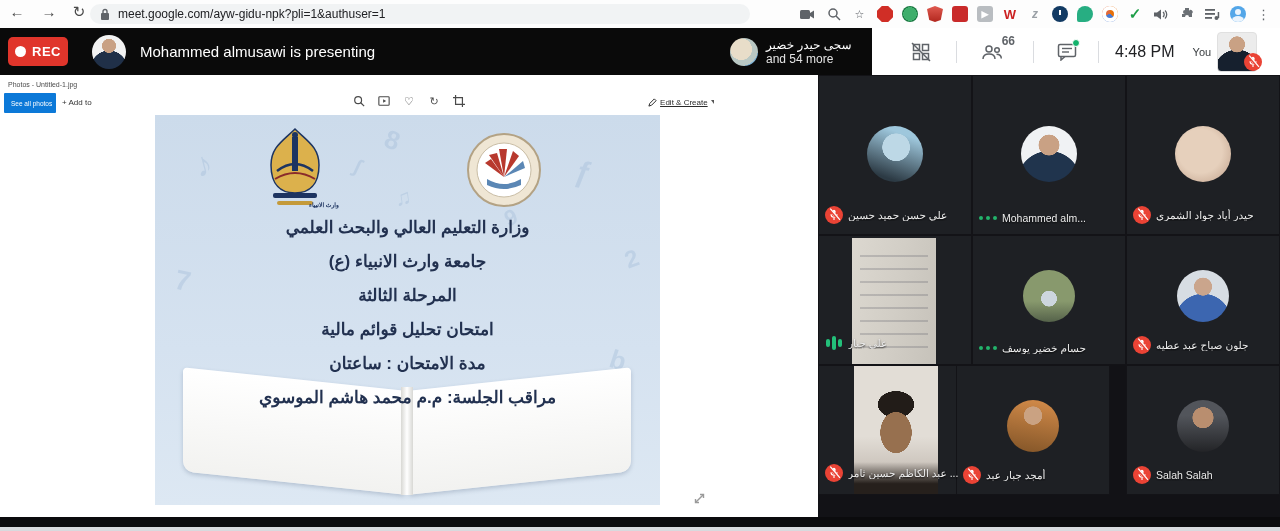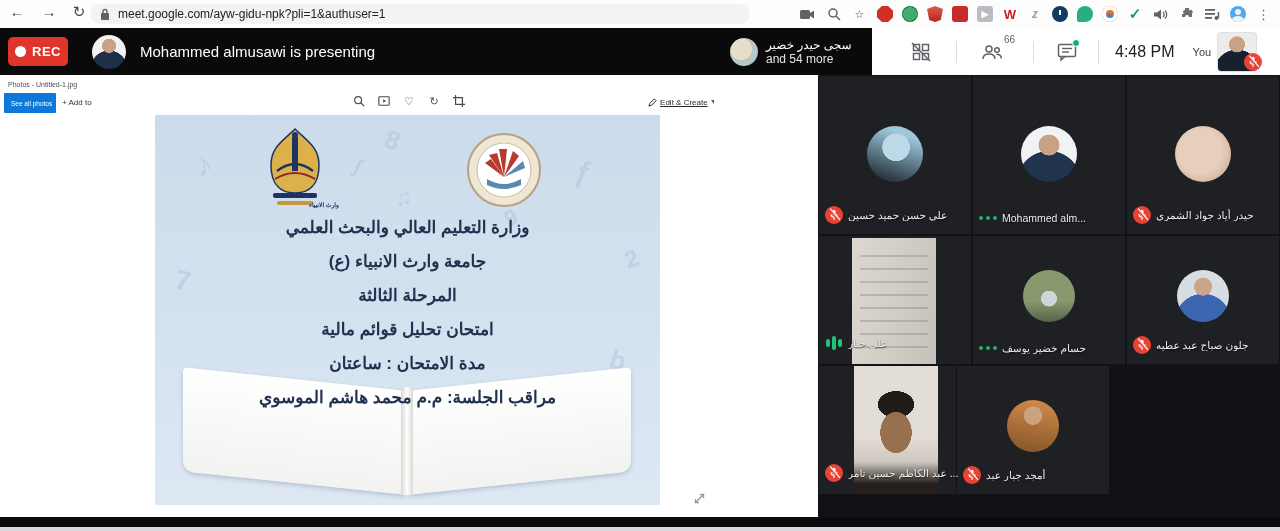--- a/index.html
+++ b/index.html
@@ -42,21 +42,21 @@
   .presenting-text { position:absolute; left:140px; top:15px; color:#fff; font-size:15px; }
   .pinned { position:absolute; left:730px; top:0; height:47px; display:flex; align-items:center; }
   .pinned-avatar { width:28px; height:28px; border-radius:50%;
       background:radial-gradient(circle at 40% 40%, #e8ddc9 0 45%, #b9c8c4 46% 70%, #7fb3d6 71%); }
   .pinned-texts { margin-left:8px; display:flex; flex-direction:column; }
   .pinned-name { color:#fff; font-size:12px; direction:rtl; }
   .pinned-more { color:#e4e4e4; font-size:12px; }
   .meet-white { position:absolute; left:872px; top:0; width:408px; height:47px; background:#fff; display:flex; align-items:center; }
   .mw-icon { width:22px; height:22px; display:flex; align-items:center; justify-content:center; position:relative; cursor:pointer; }
   .sep { width:1px; height:22px; background:#dadce0; }
-  .count-badge { position:absolute; right:-12px; top:-7px; font-size:10px; font-weight:normal; color:#5f6368; }
+  .count-badge { position:absolute; right:-12px; top:-7px; font-size:12px; font-weight:bold; color:#5f6368; }
   .chat-dot { position:absolute; right:-2px; top:-2px; width:8px; height:8px; border-radius:50%; background:#12b26b; border:1px solid #fff; }
   .meet-time { font-size:16px; color:#202124; white-space:nowrap; }
   .you-label { font-size:11px; color:#3c4043; }
   .self-thumb { position:relative; width:40px; height:40px; border-radius:4px; overflow:visible;
       background:radial-gradient(circle at 50% 30%, #c9a184 0 24%, transparent 25%), radial-gradient(circle at 50% 105%, #16202e 0 52%, transparent 53%), #ececec; border:1px solid #e0e0e0; }
   .self-badge { position:absolute; right:-6px; bottom:-4px; }
 
   
   .stage { position:absolute; left:0; top:75px; width:714px; height:442px; background:#fff; overflow:hidden; }
   .photos-title { position:absolute; left:8px; top:6px; font-size:7px; color:#4b4b4b; }
@@ -479,17 +479,31 @@
             <circle cx="12" cy="12" r="12" fill="#ea4335"></circle>
             <rect x="10" y="5" width="4" height="8" rx="2" fill="#fff"></rect>
             <path d="M8 11 a4 4 0 0 0 8 0" fill="none" stroke="#fff" stroke-width="1.5"></path>
             <line x1="12" y1="15.5" x2="12" y2="18.5" stroke="#fff" stroke-width="1.5"></line>
             <line x1="6" y1="4" x2="19" y2="19" stroke="#ea4335" stroke-width="3"></line>
             <line x1="7" y1="3.5" x2="20" y2="18.5" stroke="#fff" stroke-width="1.6"></line>
           </svg>
         <span class="pname" dir="rtl">أمجد جبار عبد</span>
       </div>
     </div>
+    <div class="tile" style="left:308px;top:290px;width:154px;height:130px;">
+      <div class="t-av av9" style="top:34px;width:52px;height:52px;"></div>
+      <div class="label-row" style="bottom:10px;">
+        <svg class="micbadge" viewBox="0 0 24 24">
+            <circle cx="12" cy="12" r="12" fill="#ea4335"></circle>
+            <rect x="10" y="5" width="4" height="8" rx="2" fill="#fff"></rect>
+            <path d="M8 11 a4 4 0 0 0 8 0" fill="none" stroke="#fff" stroke-width="1.5"></path>
+            <line x1="12" y1="15.5" x2="12" y2="18.5" stroke="#fff" stroke-width="1.5"></line>
+            <line x1="6" y1="4" x2="19" y2="19" stroke="#ea4335" stroke-width="3"></line>
+            <line x1="7" y1="3.5" x2="20" y2="18.5" stroke="#fff" stroke-width="1.6"></line>
+          </svg>
+        <span class="pname">Salah Salah</span>
+      </div>
+    </div>
   </div>
 
   <div class="bottom-black"></div>
   <div class="bottom-light"></div>
 </div>
 
 </body></html>

